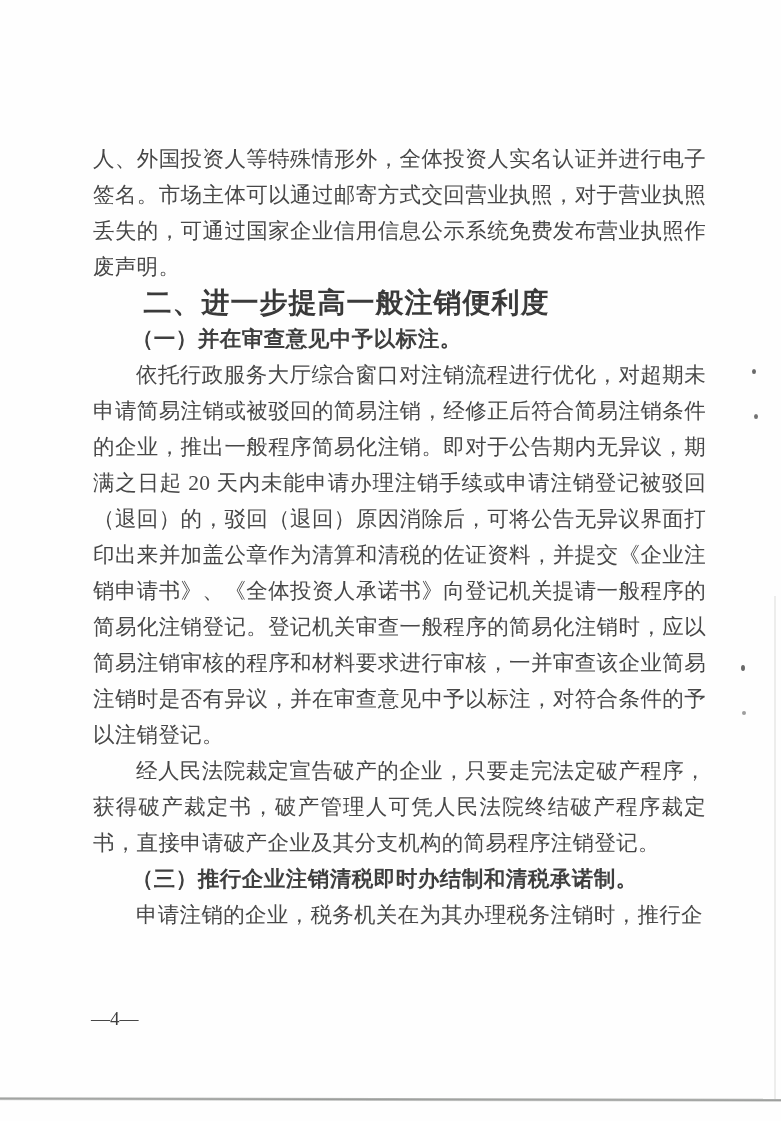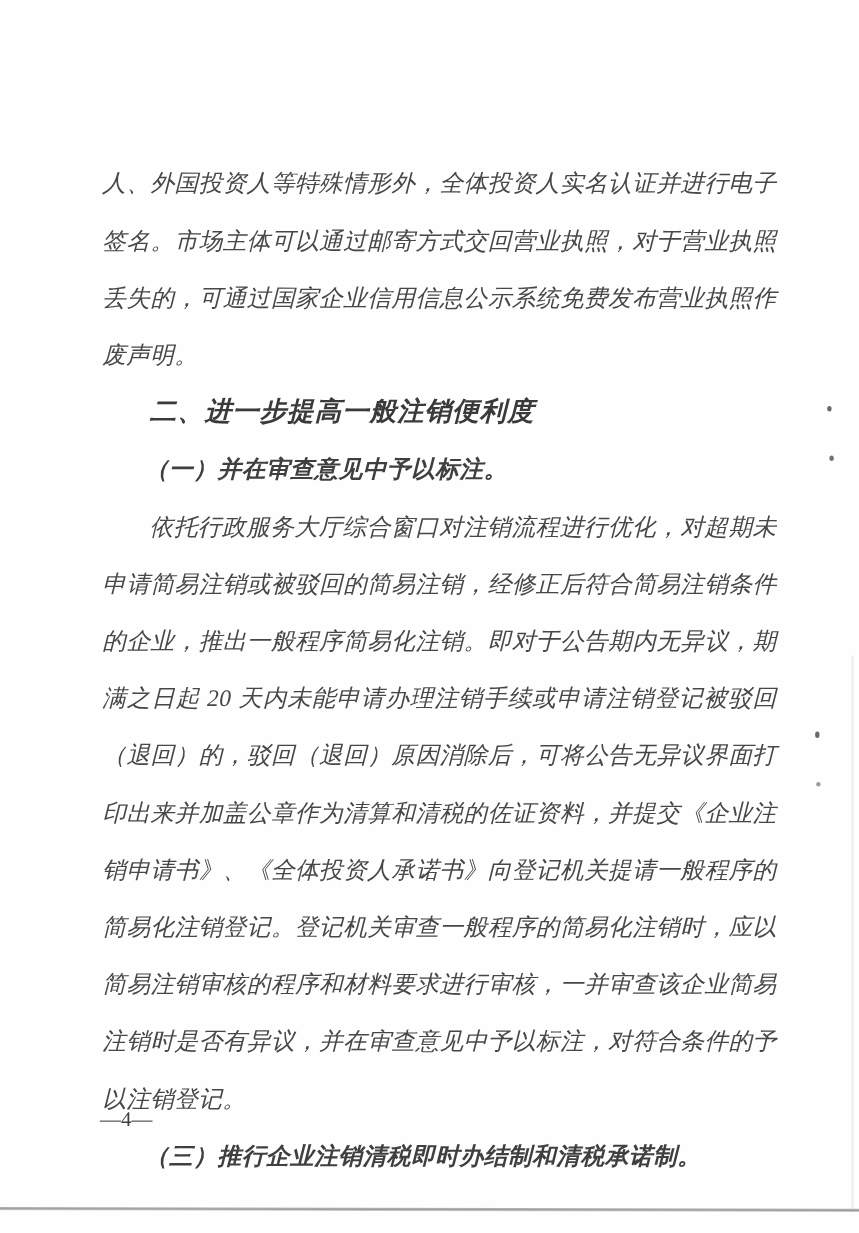--- a/index.html
+++ b/index.html
@@ -17,37 +17,36 @@
   }
   .content {
     position: absolute;
     left: 93px;
     top: 141px;
     width: 613px;
   }
   .para {
     margin: 0;
     font-size: 21.5px;
-    line-height: 52px;
+    line-height: 36px;
     color: #474747;
     text-align: justify;
     text-justify: inter-ideograph;
     letter-spacing: 0.3px;
-    font-style: italic;
   }
   .para.cont {
     text-indent: 0;
   }
   .para.body-p {
     text-indent: 2em;
   }
   .para.h1 {
     font-family: "Liberation Sans", sans-serif;
     font-weight: bold;
-    font-size: 24px;
+    font-size: 28px;
     color: #3a3a3a;
     text-indent: 1.8em;
     letter-spacing: 1px;
   }
   .para.sub {
     font-weight: bold;
     color: #3f3f3f;
     text-indent: 1.8em;
     letter-spacing: 0.5px;
   }
@@ -97,23 +96,25 @@
   <div class="content">
     <p class="para cont">人、外国投资人等特殊情形外，全体投资人实名认证并进行电子签名。市场主体可以通过邮寄方式交回营业执照，对于营业执照丢失的，可通过国家企业信用信息公示系统免费发布营业执照作废声明。</p>
 
     <p class="para h1">二、进一步提高一般注销便利度</p>
 
     <p class="para sub">（一）并在审查意见中予以标注。</p>
 
     <p class="para body-p">依托行政服务大厅综合窗口对注销流程进行优化，对超期未申请简易注销或被驳回的简易注销，经修正后符合简易注销条件的企业，推出一般程序简易化注销。即对于公告期内无异议，期满之日起 20 天内未能申请办理注销手续或申请注销登记被驳回（退回）的，驳回（退回）原因消除后，可将公告无异议界面打印出来并加盖公章作为清算和清税的佐证资料，并提交《企业注销申请书》、《全体投资人承诺书》向登记机关提请一般程序的简易化注销登记。登记机关审查一般程序的简易化注销时，应以简易注销审核的程序和材料要求进行审核，一并审查该企业简易注销时是否有异议，并在审查意见中予以标注，对符合条件的予以注销登记。</p>
 
 
+    <p class="para body-p">经人民法院裁定宣告破产的企业，只要走完法定破产程序，获得破产裁定书，破产管理人可凭人民法院终结破产程序裁定书，直接申请破产企业及其分支机构的简易程序注销登记。</p>
 
     <p class="para sub">（三）推行企业注销清税即时办结制和清税承诺制。</p>
 
+    <p class="para body-p">申请注销的企业，税务机关在为其办理税务注销时，推行企</p>
   </div>
 
   <div class="page-number">—4—</div>
 
   <div class="speck s1"></div>
   <div class="speck s2"></div>
   <div class="speck s3"></div>
   <div class="speck s4"></div>
 
   <div class="right-edge"></div>

